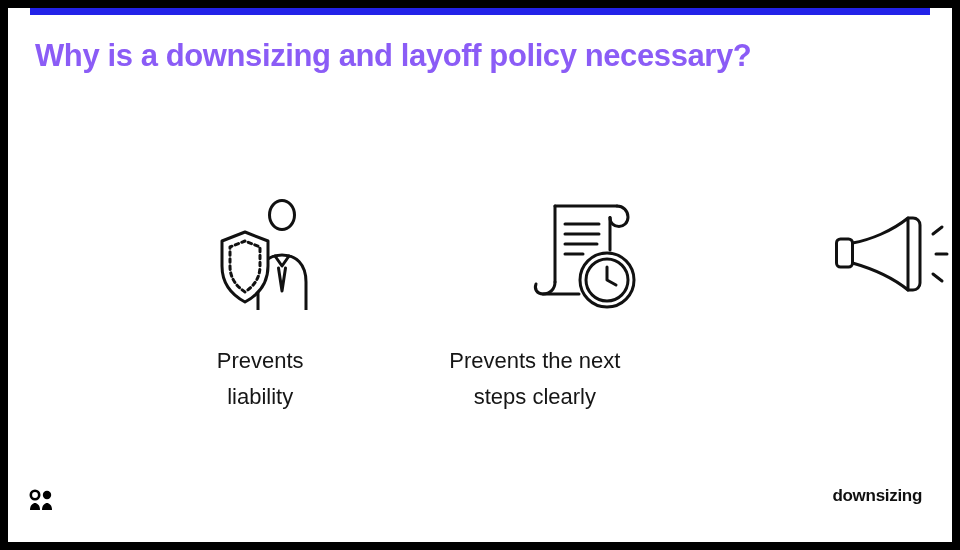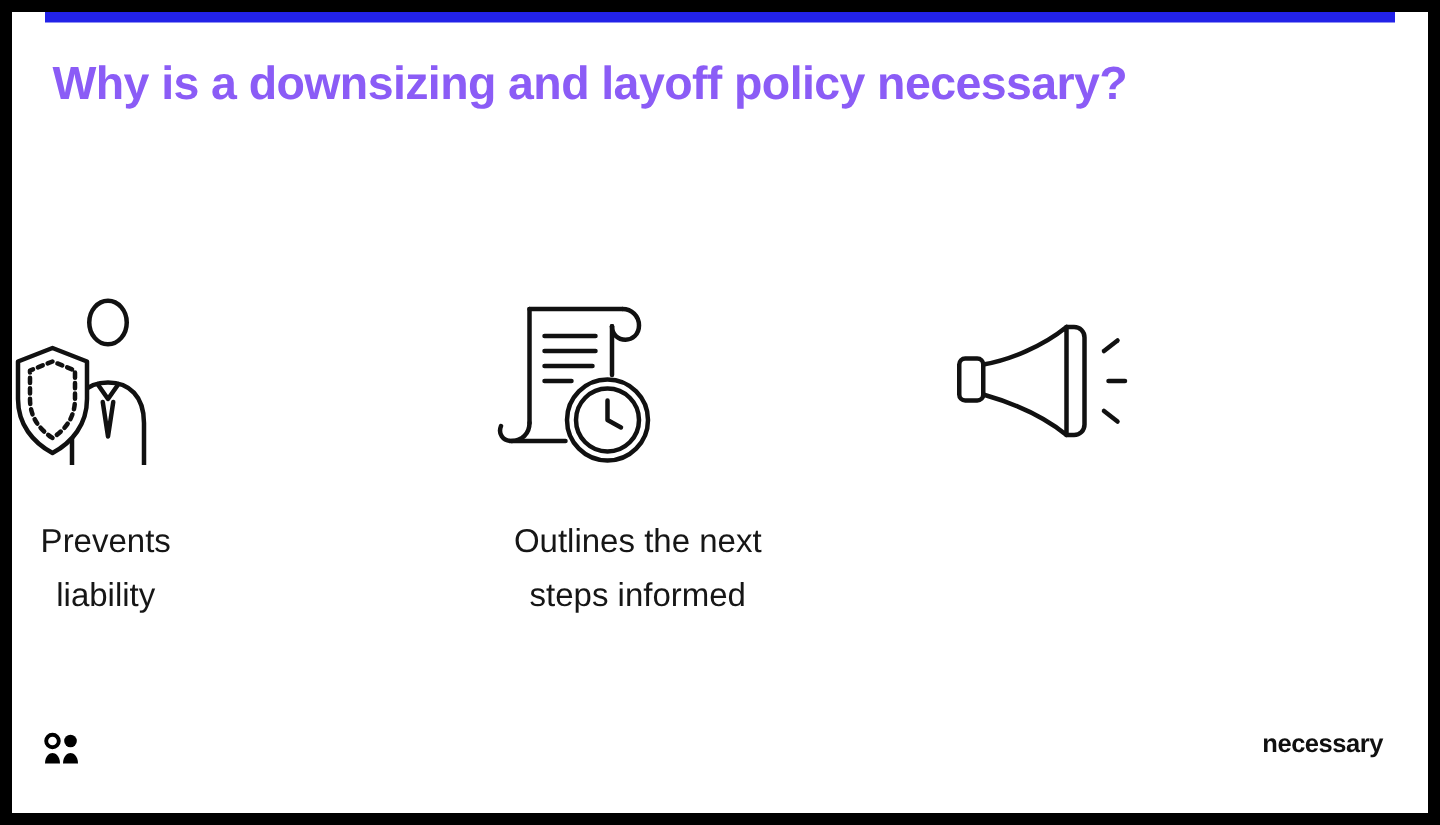--- a/index.html
+++ b/index.html
@@ -23,21 +23,21 @@
     font-weight:bold;
     color:#8b5cf6;
     letter-spacing:-0.4px;
   }
   .columns{
     position:absolute;top:178px;left:0;right:0;
     display:flex;
   }
   .column{
     flex:1;
-    display:flex;flex-direction:column;align-items:flex-start;
+    display:flex;flex-direction:column;align-items:flex-end;
   }
   .icon-box{
     height:135px;
     display:flex;align-items:center;justify-content:center;
   }
   .icon-box svg{display:block;}
   .label{
     margin-top:22px;
     font-size:22px;
     color:#161616;
@@ -101,21 +101,21 @@
               <path d="M30 84 C30 91 25 96 18 96 C12 96 9 91 11 86"></path>
               <path d="M18 96 H54"></path>
               <path d="M40 26 H74 M40 36 H74 M40 46 H72 M40 56 H58"></path>
               <circle cx="82" cy="82" r="27" fill="#ffffff"></circle>
               <circle cx="82" cy="82" r="21"></circle>
               <path d="M82 69 V82 L91 87"></path>
             </g>
           </svg>
         </span>
       </div>
-      <div class="label">Outlines the next steps informed</div>
+      <div class="label">Prevents the next steps clearly</div>
     </div>
 
     <div class="column">
       <div class="icon-box">
         <span>
           <svg width="118" height="82" viewBox="0 0 118 82">
             <g class="stroke" stroke-width="3.2">
               <rect x="2.5" y="26" width="16" height="28" rx="4"></rect>
               <path d="M18.5 30 C36 27 58 18 74 5 V77 C58 64 36 55 18.5 50"></path>
               <path d="M74 5 H79 C83 5 86 8 86 12 V70 C86 74 83 77 79 77 H74"></path>
@@ -132,15 +132,15 @@
 
   <div class="logo-mark">
     <svg width="26" height="26" viewBox="0 0 26 26">
       <circle cx="7" cy="7" r="4.2" fill="none" stroke="#000" stroke-width="2.6"></circle>
       <circle cx="19" cy="7" r="4.2" fill="#000"></circle>
       <path d="M2 22 C2 17 5 15 7 15 C9 15 12 17 12 22 Z" fill="#000"></path>
       <path d="M14 22 C14 17 17 15 19 15 C21 15 24 17 24 22 Z" fill="#000"></path>
     </svg>
   </div>
 
-  <div class="logo-text">necessary</div>
+  <div class="logo-text">downsizing</div>
 
 </div>
 
 </body></html>

